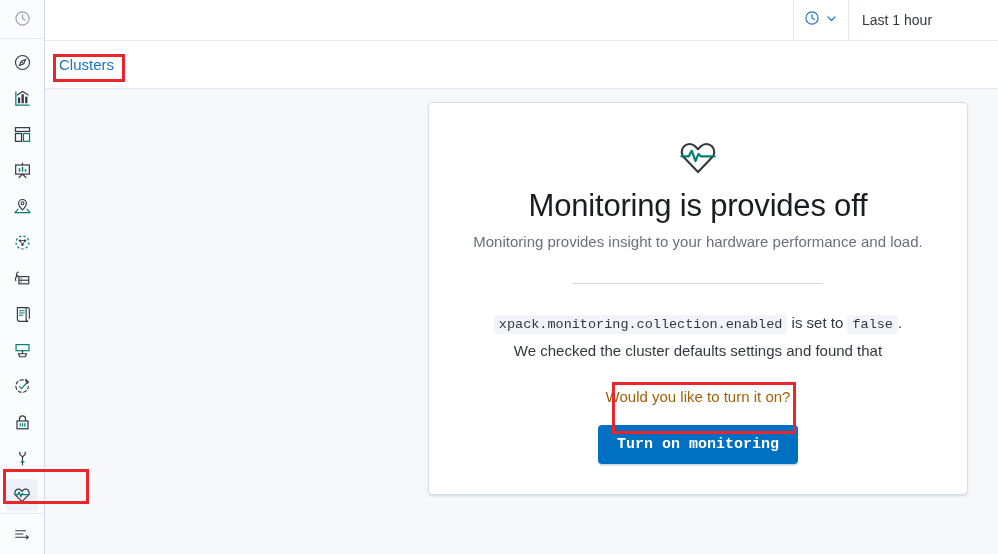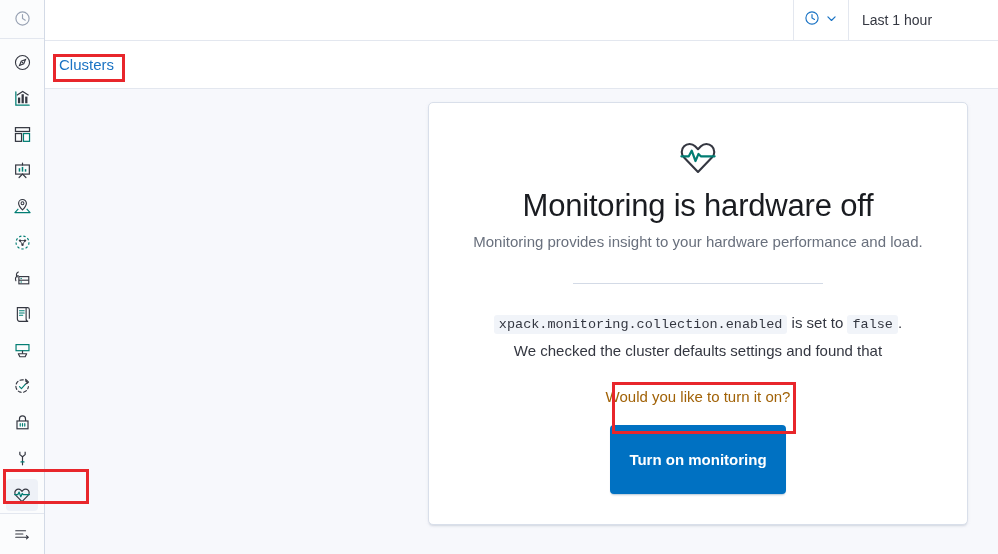--- a/index.html
+++ b/index.html
@@ -213,24 +213,24 @@
     margin-top: 17px;
     display: flex;
     justify-content: center;
     position: relative;
   }
   .btn-primary {
     background: #0071c2;
     color: #ffffff;
     border: none;
     border-radius: 4px;
-    font-family: Liberation Sans, sans-serif;
+    font-family: Liberation Mono, monospace;
     font-size: 15px;
     font-weight: 700;
-    padding: 26px 19px;
+    padding: 11px 19px;
     cursor: pointer;
     box-shadow: 0 2px 2px -1px rgba(0,60,110,.3);
     line-height: 17px;
   }
 
   
   .annot {
     position: absolute;
     border: 3px solid #e8262b;
     box-sizing: border-box;
@@ -444,21 +444,21 @@
 
       <div class="card">
 
         <div class="card-icon">
           <svg width="44" height="44" viewBox="0 0 44 44" fill="none">
             <path d="M22 37 8.1 22.6a7.9 7.9 0 0 1 0-11.3 7.7 7.7 0 0 1 11 0L22 14.2l2.9-2.9a7.7 7.7 0 0 1 11 0 7.9 7.9 0 0 1 0 11.3z" stroke="#343741" stroke-width="2.1" stroke-linejoin="round"></path>
             <path d="M5.4 21.3h7.4l2.9-5.6 3.8 10.3 3-7.1 2.3 2.4h13.8" stroke="#017d73" stroke-width="2.2" stroke-linecap="round" stroke-linejoin="round" fill="none"></path>
           </svg>
         </div>
 
-        <h1 class="card-title">Monitoring is hardware off</h1>
+        <h1 class="card-title">Monitoring is provides off</h1>
         <p class="card-subtitle">Monitoring provides insight to your hardware performance and load.</p>
 
         <hr class="divider">
 
         <p class="para second">
           <span class="code">xpack.monitoring.collection.enabled</span>
           <span>is set to</span>
           <span class="code">false</span><span>.</span>
         </p>
         <p class="para">We checked the cluster defaults settings and found that</p>

